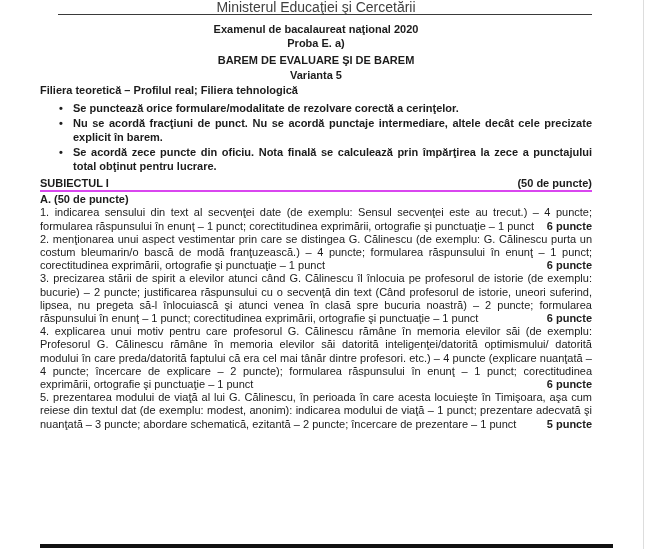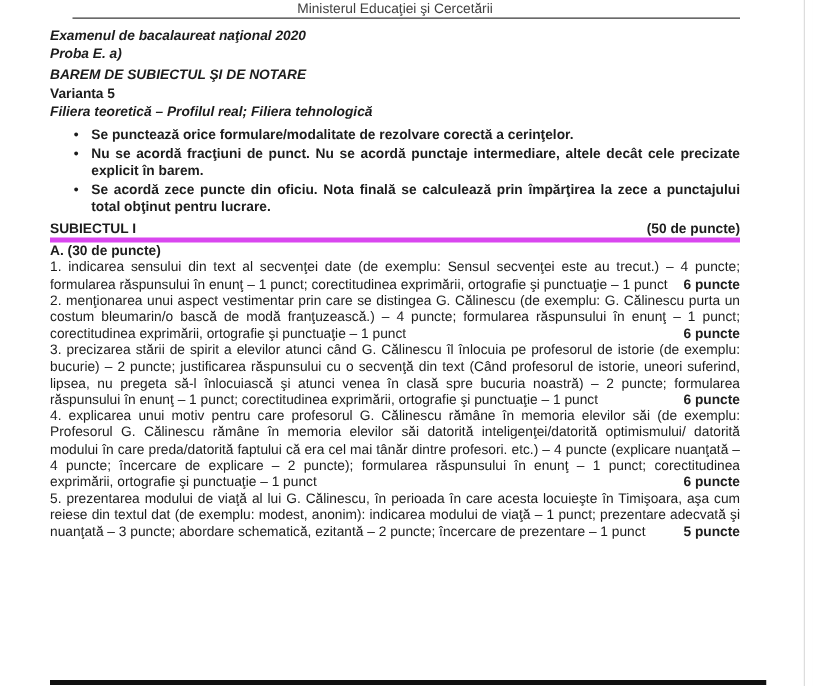--- a/index.html
+++ b/index.html
@@ -3,35 +3,35 @@
 <meta charset="utf-8">
 <style>
   html,body { margin:0; padding:0; }
   body {
     width:650px; height:549px; overflow:hidden; position:relative;
     background:#fcfcfc; color:#1c1c1c;
     font-family:"Liberation Sans", sans-serif; font-size:11px;
   }
   .doc { position:absolute; inset:0; background:#fff; padding:2px 58px 0 40px; box-sizing:border-box; }
 
-  .mini { text-align:center; font-size:11px; line-height:11px; color:#3f3f3f; }
+  .mini { text-align:center; font-size:14px; line-height:11px; color:#3f3f3f; }
   .header-rule { border-bottom:1.5px solid #3a3a3a; margin-left:18px; margin-top:1px; }
 
-  .titles { margin-top:7px; font-weight:bold;font-style:italic; }
+  .titles { margin-top:7px; text-align:center; font-weight:bold; }
   .titles .t { line-height:14px; }
   .t-barem { margin-top:3px; }
-  .variant { text-align:left; font-weight:bold; line-height:14px; margin-top:1px; }
+  .variant { text-align:center; font-weight:bold; line-height:14px; margin-top:1px; }
 
-  .filiera { font-weight:bold; font-style:italic; line-height:13px; margin-top:2px; }
+  .filiera { font-weight:bold; line-height:13px; margin-top:2px; }
 
   .rules { margin-top:5px; }
   .bullet { position:relative; padding-left:33px; font-weight:bold; text-align:justify; line-height:13.4px; margin-top:2px; }
   .bullet .mark { position:absolute; left:19px; top:0; }
 
-  .section-row { display:flex; justify-content:space-between; font-weight:bold; line-height:14px; margin-top:3px; border-bottom:4px solid #d946ef; }
+  .section-row { display:flex; justify-content:space-between; font-weight:bold; line-height:14px; margin-top:3px; border-bottom:2px solid #d946ef; }
 
   .part { font-weight:bold; line-height:13.4px; margin-top:1px; }
 
   .item { display:flow-root; text-align:justify; line-height:13.2px; }
   .item .pts { float:right; font-weight:bold; }
   .item.indent { text-indent:15px; }
   .it { }
 
   .bottom-bar { position:absolute; left:40px; right:37px; bottom:1px; height:4px; background:#111; }
   .edge-line { position:absolute; top:0; bottom:0; right:6px; width:1px; background:#ddd; }
@@ -40,21 +40,21 @@
 <body>
 
 <div class="doc">
 
   <div class="mini">Ministerul Educaţiei şi Cercetării</div>
   <div class="header-rule"></div>
 
   <div class="titles">
     <div class="t">Examenul de bacalaureat naţional 2020</div>
     <div class="t">Proba E. a)</div>
-    <div class="t t-barem">BAREM DE SUBIECTUL ŞI DE NOTARE</div>
+    <div class="t t-barem">BAREM DE EVALUARE ŞI DE BAREM</div>
   </div>
   <div class="variant">Varianta 5</div>
 
   <div class="filiera">Filiera teoretică – Profilul real; Filiera tehnologică</div>
 
   <div class="rules">
     <div class="bullet">
       <span class="mark">•</span>
       <span>Se punctează orice formulare/modalitate de rezolvare corectă a cerinţelor.</span>
     </div>
@@ -65,21 +65,21 @@
     <div class="bullet">
       <span class="mark">•</span>
       <span>Se acordă zece puncte din oficiu. Nota finală se calculează prin împărţirea la zece a punctajului total obţinut pentru lucrare.</span>
     </div>
   </div>
 
   <div class="section-row">
     <span>SUBIECTUL I</span>
     <span>(50 de puncte)</span>
   </div>
-  <div class="part">A. (30 de puncte)</div>
+  <div class="part">A. (50 de puncte)</div>
 
   <div id="items">
       <div class="item">
     <span><span>1. indicarea sensului din text al secvenţei date (de exemplu: Sensul secvenţei este </span><span class="it">au trecut.</span><span>) – 4 puncte; formularea răspunsului în enunţ – 1 punct; corectitudinea exprimării, ortografie şi punctuaţie – 1 punct</span></span>
     <span class="pts">6 puncte</span>
   </div>
       <div class="item">
     <span><span>2. menţionarea unui aspect vestimentar prin care se distingea G. Călinescu (de exemplu: G. Călinescu purta un costum bleumarin/o bască de modă franţuzească.) – 4 puncte; formularea răspunsului în enunţ – 1 punct; corectitudinea exprimării, ortografie şi punctuaţie – 1 punct</span></span>
     <span class="pts">6 puncte</span>
   </div>

